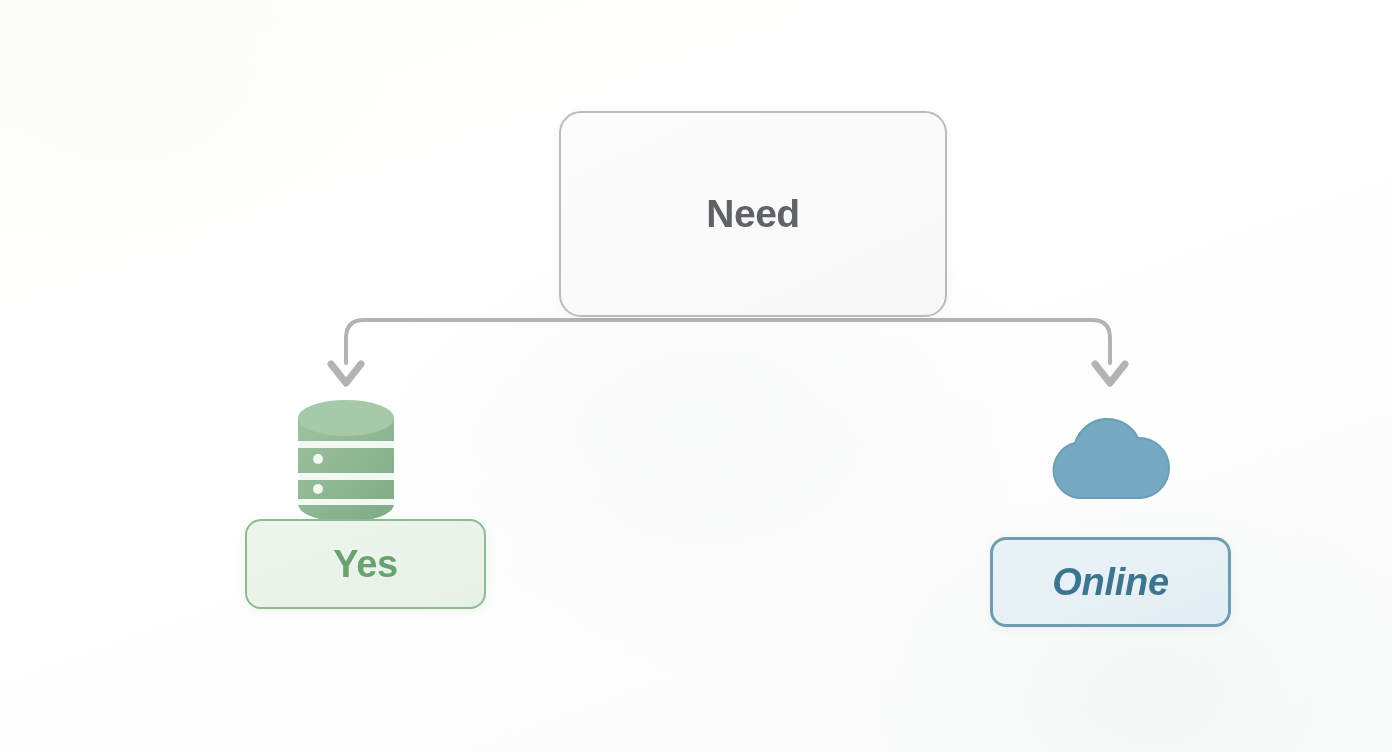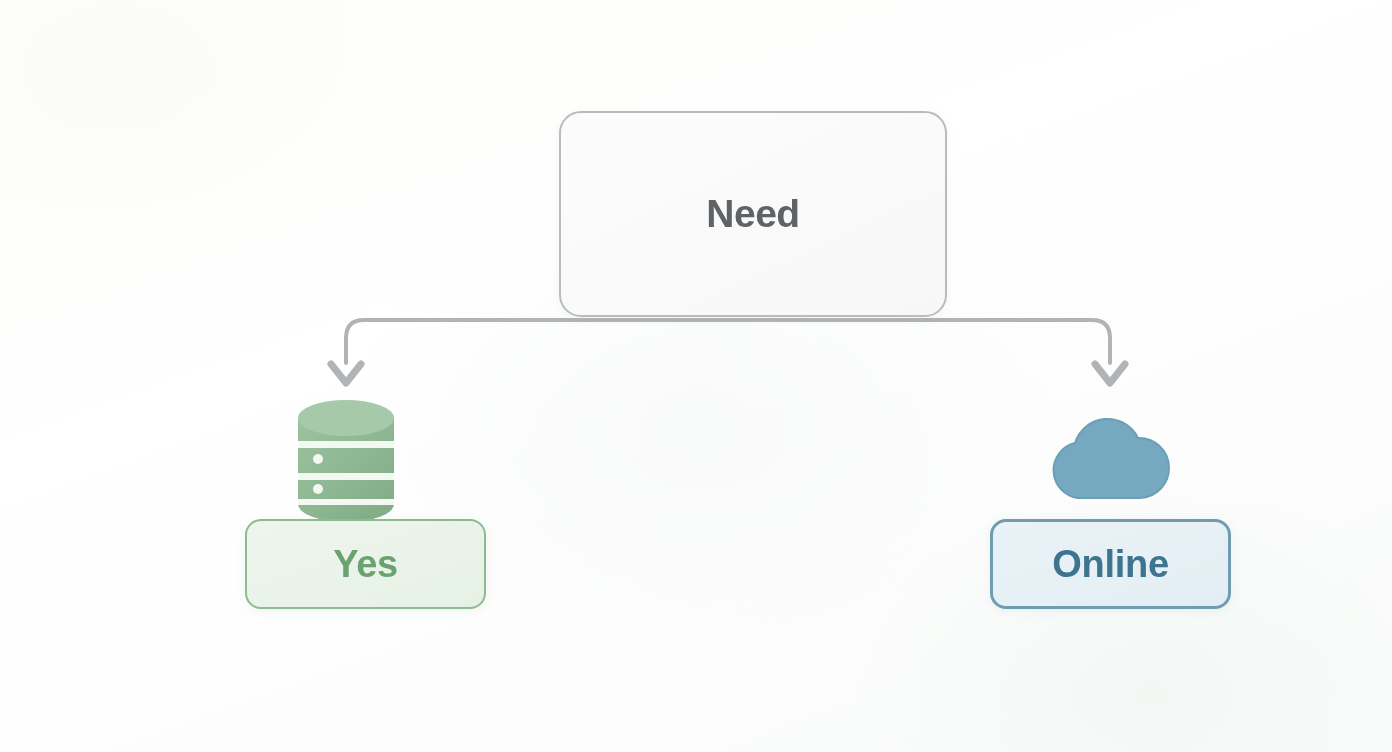--- a/index.html
+++ b/index.html
@@ -102,24 +102,25 @@
     top: 519px;
     border: 2px solid #8dba8e;
     background: linear-gradient(160deg, #eef5ec 0%, #eaf3e9 55%, #e6f1e5 100%);
     box-shadow: 0 2px 10px rgba(120,160,125,0.10);
     margin-left: 21px;
   }
   .node-green .node-label { color: #6aa36f; }
 
   .node-blue {
     left: 990px;
-    top: 519px;
+    top: 537px;
     border: 3px solid #6f9cb0;
     background: linear-gradient(160deg, #e9f2f6 0%, #e6f0f5 55%, #e2eef4 100%);
     box-shadow: 0 2px 10px rgba(110,150,175,0.10);
+    font-style: italic;
   }
   .node-blue .node-label { color: #3d7490; }
 
   
   .icon-db {
     position: absolute;
     left: 294px;
     top: 400px;
     width: 104px;
     height: 122px;

